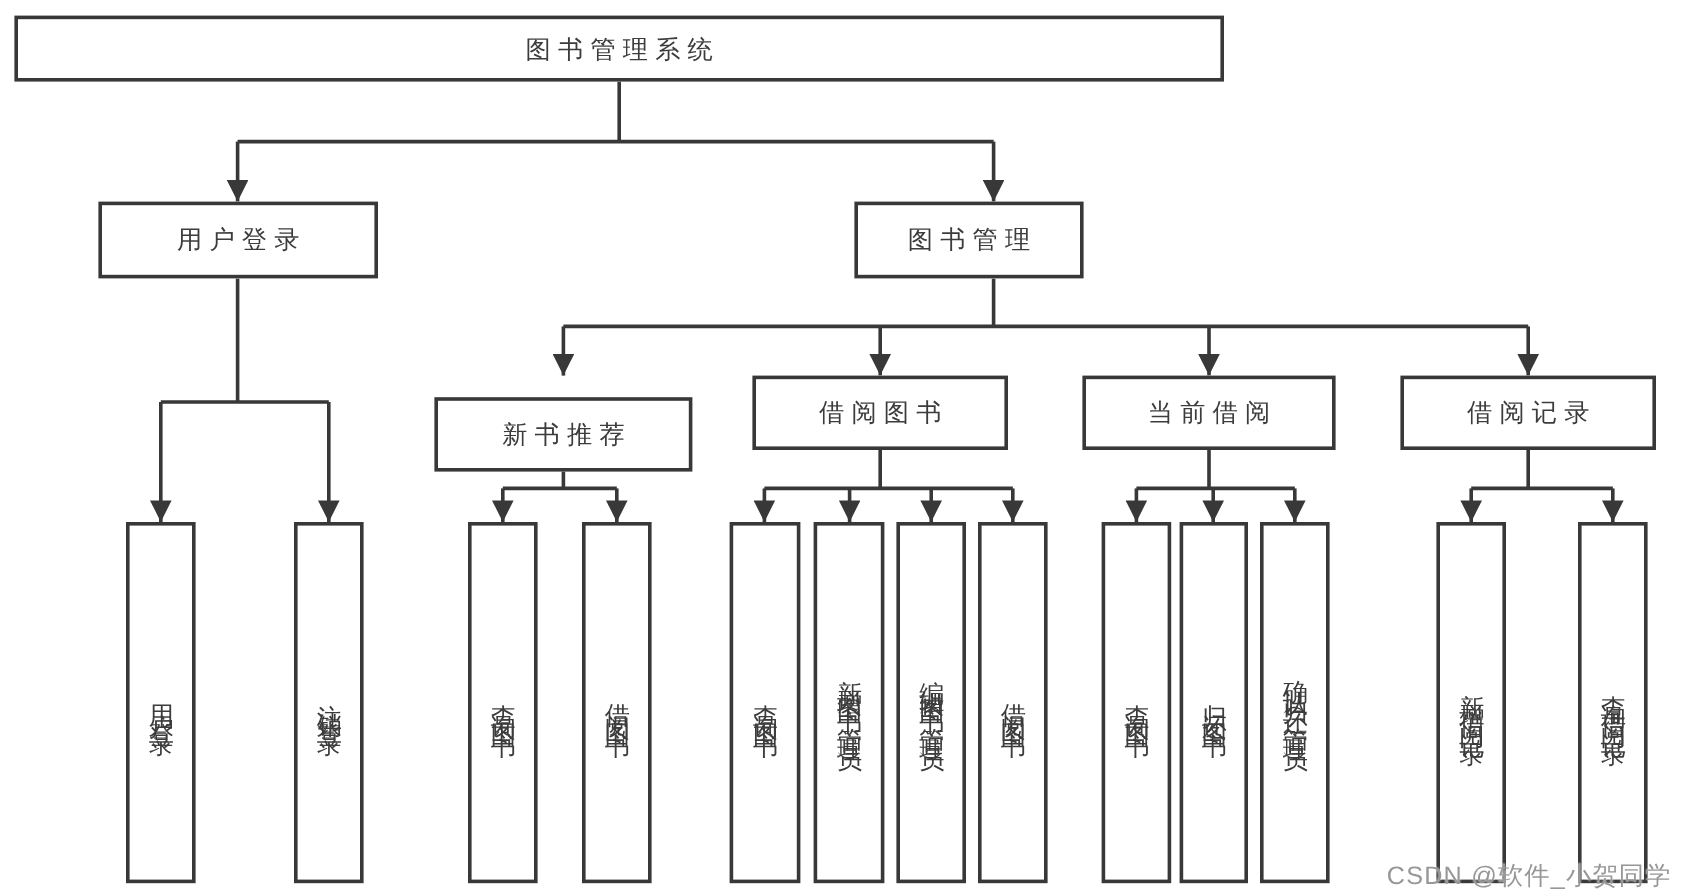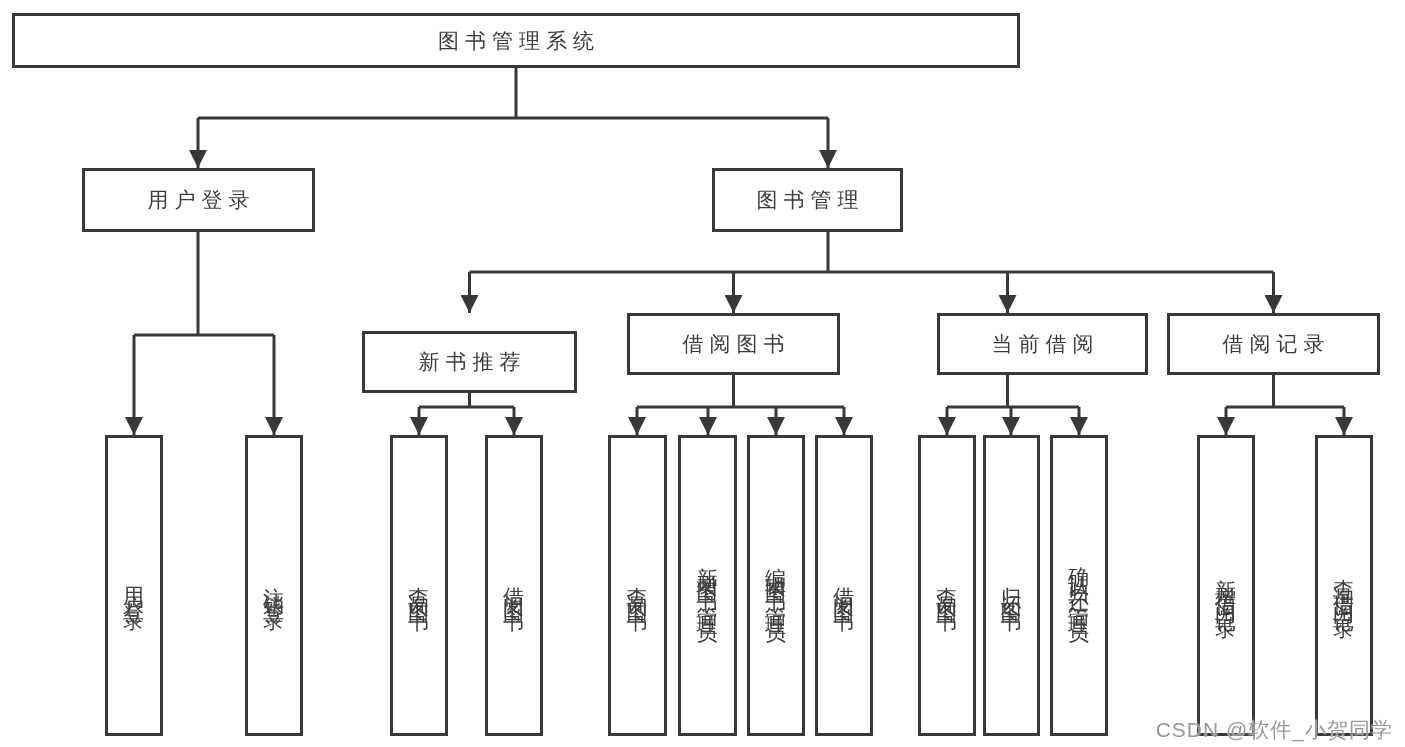--- a/index.html
+++ b/index.html
@@ -55,21 +55,21 @@
     line-height: 1;
     color: var(--text);
   }
 
   
   .n-root        { left: 12px;   top: 13px;  width: 1008px; height: 55px; }
   .n-user-login  { left: 82px;   top: 168px; width: 233px;  height: 64px; }
   .n-book-mgmt   { left: 712px;  top: 168px; width: 191px;  height: 64px; }
   .n-new-book    { left: 362px;  top: 331px; width: 215px;  height: 62px; }
   .n-borrow      { left: 627px;  top: 313px; width: 213px;  height: 62px; }
-  .n-current     { left: 902px;  top: 313px; width: 211px;  height: 62px; margin-left: 35px; }
+  .n-current     { left: 902px;  top: 313px; width: 211px;  height: 62px; }
   .n-record      { left: 1167px; top: 313px; width: 213px;  height: 62px; }
 
   .leaf { top: 435px; width: 58px; height: 301px; }
   .l-login      { left: 105px; }
   .l-logout     { left: 245px; }
   .l-nb-query   { left: 390px; }
   .l-nb-borrow  { left: 485px; }
   .l-bb-query   { left: 608px; width: 59px; }
   .l-bb-add     { left: 678px; width: 59px; }
   .l-bb-edit    { left: 747px; }

